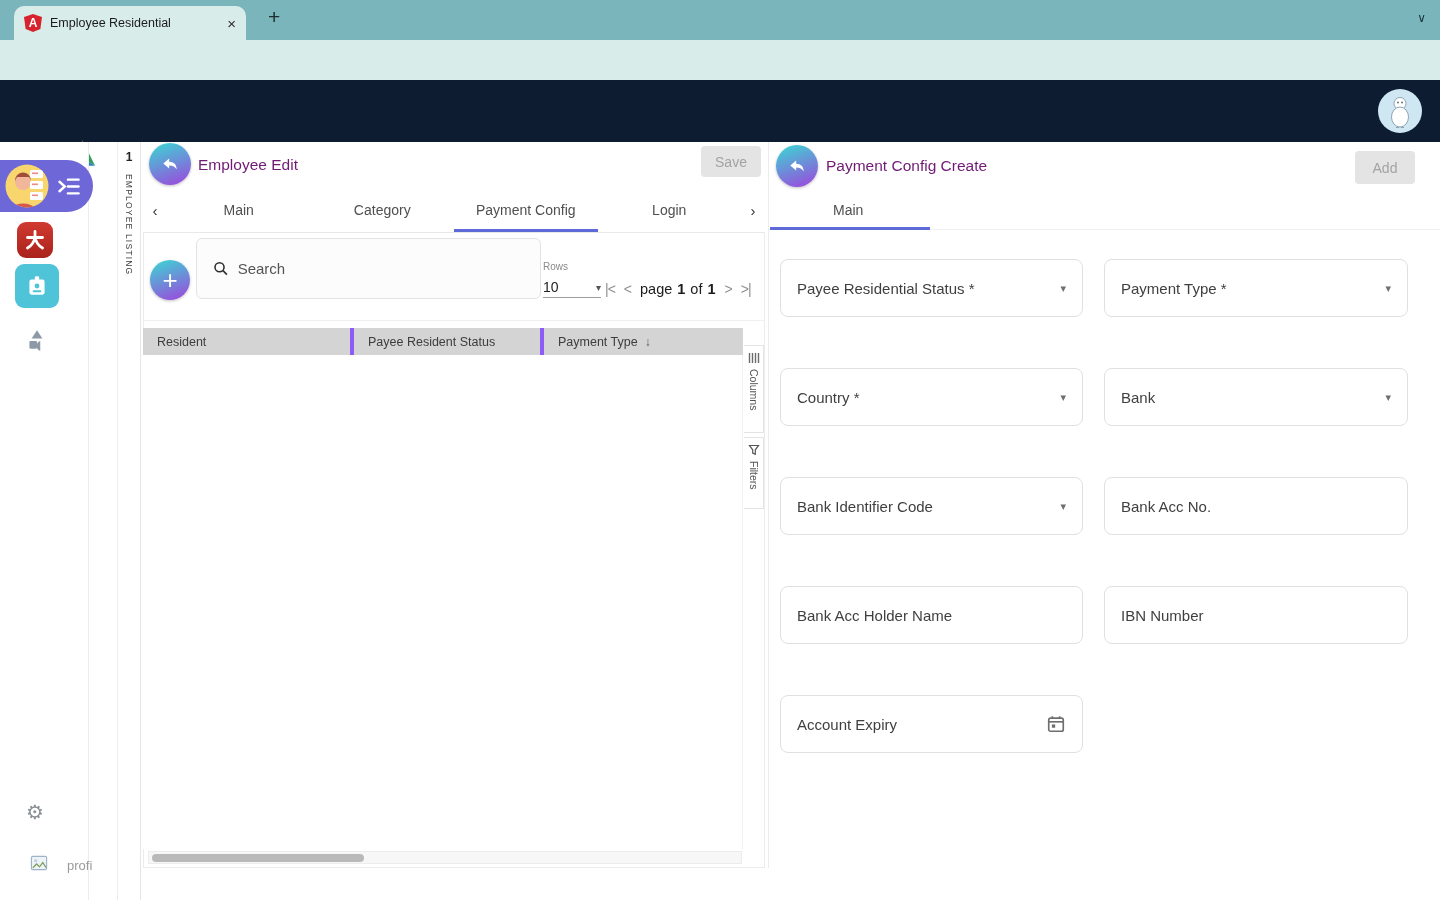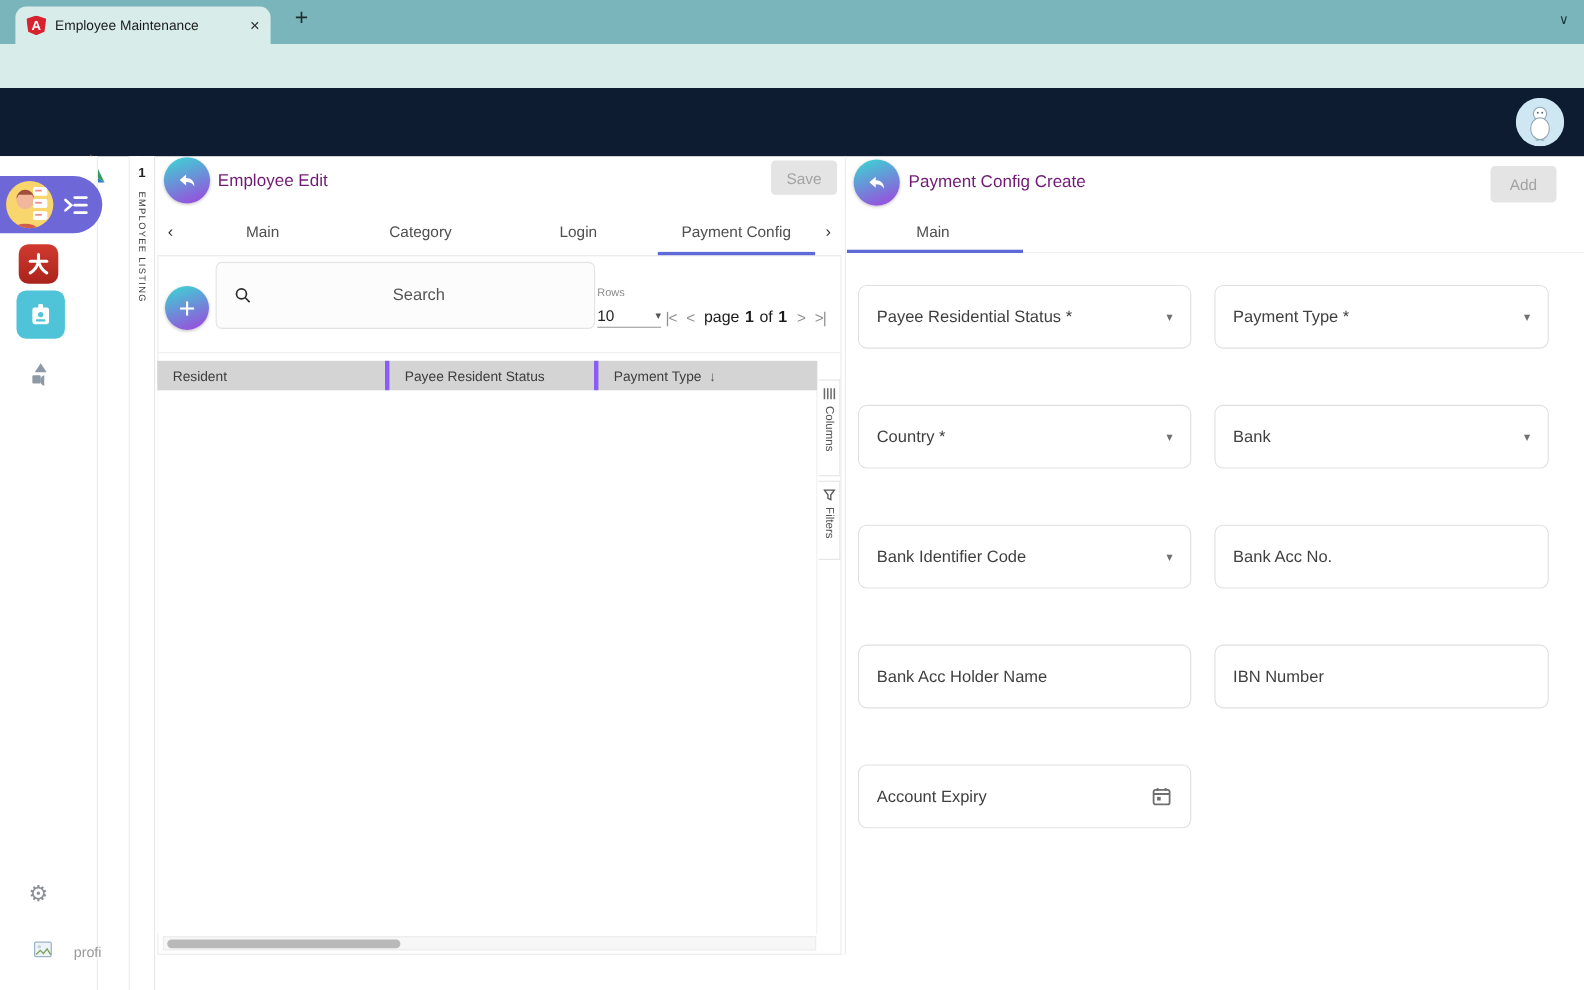--- a/index.html
+++ b/index.html
@@ -77,21 +77,21 @@
   .tab-scroll { width:24px; text-align:center; font-size:15px; color:#333; }
   .ptab { flex:1; text-align:center; font-size:14px; color:#4f4f4f; height:100%; line-height:45px; position:relative; }
   .ptab.active::after { content:""; position:absolute; left:0; right:0; bottom:0; height:3px; background:#5e6ad8; }
 
   .add-circle { position:absolute; left:150px; top:260px; width:40px; height:40px; border-radius:50%;
     background:linear-gradient(160deg,#41cdd4 8%,#9355dc 88%); color:#fff; font-size:26px; font-weight:300;
     display:flex; align-items:center; justify-content:center; box-shadow:0 1px 3px rgba(0,0,0,.25); }
   .searchbox { position:absolute; left:196px; top:238px; width:345px; height:61px; background:#fcfcfc;
     border:1px solid #e3e3e3; border-radius:6px; display:flex; align-items:center; padding:0 16px; gap:9px; }
   .searchbox input { border:none; outline:none; background:transparent; font-size:15px; color:#0c4a6e; width:100%;
-    font-family:inherit;text-align:center; }
+    font-family:inherit; }
   .searchbox input::placeholder { color:#555; }
 
   .rows-label { position:absolute; left:543px; top:261px; font-size:10px; color:#8a8a8a; }
   .rows-select { position:absolute; left:543px; top:277px; width:58px; height:21px; border-bottom:1px solid #9e9e9e;
     display:flex; align-items:center; font-size:14px; color:#222; }
   .rows-caret { margin-left:auto; font-size:10px; color:#555; }
 
   .pagination { position:absolute; left:605px; top:278px; height:22px; display:flex; align-items:center; gap:9px; }
   .pg-arrow { font-size:14px; color:#8f8f8f; letter-spacing:-1px; }
   .pg-text { font-size:14.5px; color:#1c1c1c; display:flex; gap:5px; align-items:center; }
@@ -128,21 +128,21 @@
 </head>
 <body>
 
 <div id="screen">
 
   <div class="tabstrip">
     <div class="browser-tab">
       <div class="favicon">
         <span>A</span>
       </div>
-      <span class="tab-title">Employee Maintenance</span>
+      <span class="tab-title">Employee Residential</span>
       <span class="tab-close">×</span>
     </div>
     <span class="newtab-btn">+</span>
     <span class="strip-chevron">∨</span>
   </div>
 
   <div class="toolbar">
     <span class="nav-ic" style="left:20px;">←</span>
     <span class="nav-ic" style="left:55px;color:#93a8a8;">→</span>
     <span class="nav-ic" style="left:88px;">↻</span>
@@ -275,22 +275,22 @@
         <path d="M11 5.5 L4 11.5 l7 6 v-3.7 c4.4 0 7.2 1.5 9 4.8 0-6-3.5-9.3-9-9.3 z" fill="#fff"></path>
       </svg>
   </div>
   <span class="panel-title" style="left:198px;top:156px;">Employee Edit</span>
   <button class="gray-btn" style="left:701px;top:146px;width:60px;height:31px;">Save</button>
 
   <div class="tabbar">
     <span class="tab-scroll">‹</span>
     <span class="ptab">Main</span>
     <span class="ptab">Category</span>
+    <span class="ptab active">Payment Config</span>
     <span class="ptab">Login</span>
-    <span class="ptab active">Payment Config</span>
     <span class="tab-scroll">›</span>
   </div>
 
   <div class="add-circle">
     <span>+</span>
   </div>
 
   <div class="searchbox">
     <svg width="17" height="17" viewBox="0 0 18 18">
       <circle cx="7.5" cy="7.5" r="5.2" fill="none" stroke="#2d2d2d" stroke-width="1.8"></circle>

